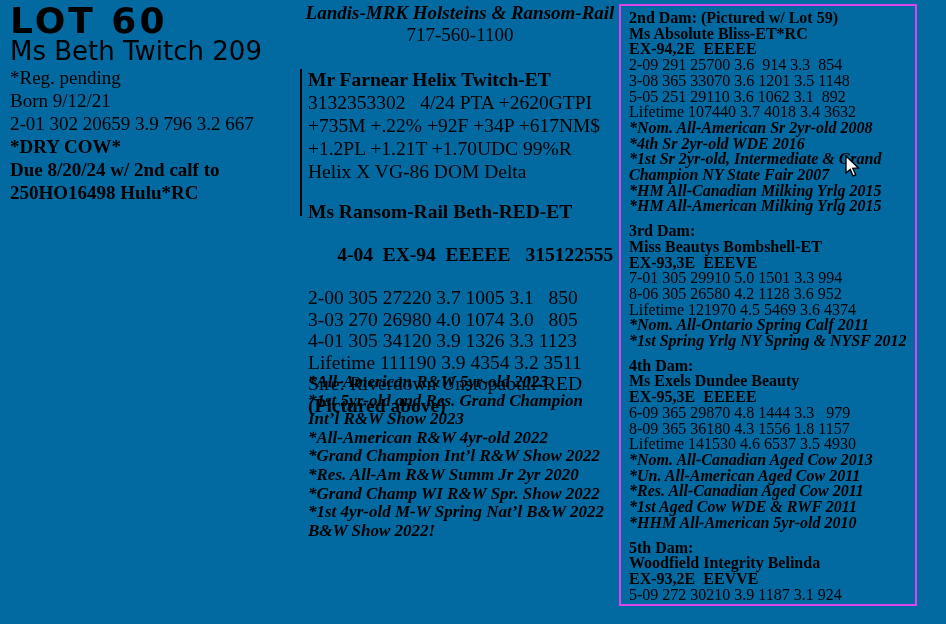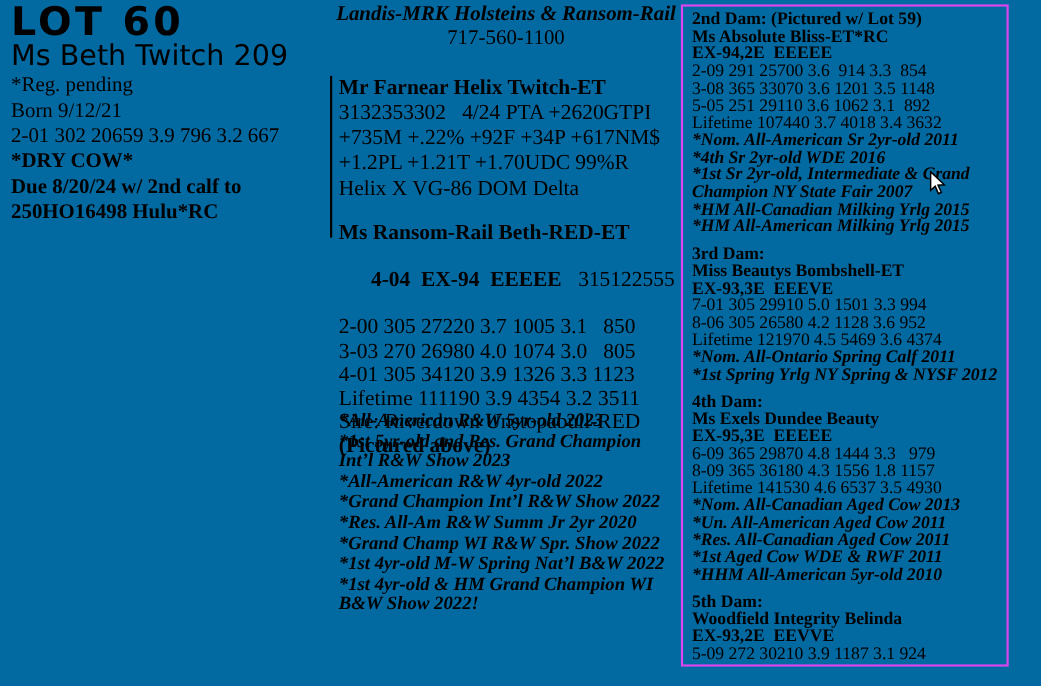--- a/index.html
+++ b/index.html
@@ -17,21 +17,21 @@
 
   
   .consignor{position:absolute;left:300px;top:2px;width:320px;text-align:center;}
   .farm-name{font-weight:bold;font-style:italic;font-size:19px;line-height:22px;}
   .phone{font-size:19px;line-height:22px;}
   .v-divider{position:absolute;left:300px;top:69px;width:2px;height:147px;background:#000;}
   .sire-block{position:absolute;left:308px;top:68px;width:315px;font-size:19.5px;line-height:23px;}
   .dam-block{position:absolute;left:308px;top:201px;width:315px;font-size:19.5px;line-height:21.5px;}
   .line{white-space:pre-wrap;}
   .bold{font-weight:bold;}
-  .reg{margin-left:15px;font-weight:normal;text-align:center;}
+  .reg{margin-left:15px;font-weight:bold;text-align:center;}
   .mid-awards{position:absolute;left:308px;top:373px;width:318px;font-size:17px;line-height:18.6px;
               font-weight:bold;font-style:italic;}
   .award-line{white-space:pre-wrap;}
 
   
   .pedigree-box{position:absolute;left:619px;top:4px;width:298px;height:602px;
                 box-sizing:border-box;border:2px solid #d946ef;padding:4px 8px 0 8px;
                 font-size:16px;line-height:15.7px;}
   .box-section{margin-bottom:9px;}
   .box-bold{font-weight:bold;white-space:pre;}
@@ -95,38 +95,37 @@
 
   <div class="mid-awards">
       <div class="award-line">*All-American R&amp;W 5yr-old 2023</div>
       <div class="award-line">*1st 5yr-old and Res. Grand Champion</div>
       <div class="award-line">Int’l R&amp;W Show 2023</div>
       <div class="award-line">*All-American R&amp;W 4yr-old 2022</div>
       <div class="award-line">*Grand Champion Int’l R&amp;W Show 2022</div>
       <div class="award-line">*Res. All-Am R&amp;W Summ Jr 2yr 2020</div>
       <div class="award-line">*Grand Champ WI R&amp;W Spr. Show 2022</div>
       <div class="award-line">*1st 4yr-old M-W Spring Nat’l B&amp;W 2022</div>
-      <div class="award-line">*1st 4yr-old &amp; HM Grand Champion WI</div>
       <div class="award-line">B&amp;W Show 2022!</div>
     </div>
 
   <div class="pedigree-box">
 
     <div class="box-section">
       <div class="box-bold">2nd Dam: (Pictured w/ Lot 59)</div>
       <div class="box-bold">Ms Absolute Bliss-ET*RC</div>
       <div class="box-bold">EX-94,2E  EEEEE</div>
       <div>
           <div class="box-line">2-09 291 25700 3.6  914 3.3  854</div>
           <div class="box-line">3-08 365 33070 3.6 1201 3.5 1148</div>
           <div class="box-line">5-05 251 29110 3.6 1062 3.1  892</div>
           <div class="box-line">Lifetime 107440 3.7 4018 3.4 3632</div>
         </div>
       <div>
-          <div class="box-award">*Nom. All-American Sr 2yr-old 2011</div>
+          <div class="box-award">*Nom. All-American Sr 2yr-old 2008</div>
           <div class="box-award">*4th Sr 2yr-old WDE 2016</div>
           <div class="box-award">*1st Sr 2yr-old, Intermediate &amp; Grand</div>
           <div class="box-award">Champion NY State Fair 2007</div>
           <div class="box-award">*HM All-Canadian Milking Yrlg 2015</div>
           <div class="box-award">*HM All-American Milking Yrlg 2015</div>
         </div>
     </div>
 
     <div class="box-section">
       <div class="box-bold">3rd Dam:</div>

